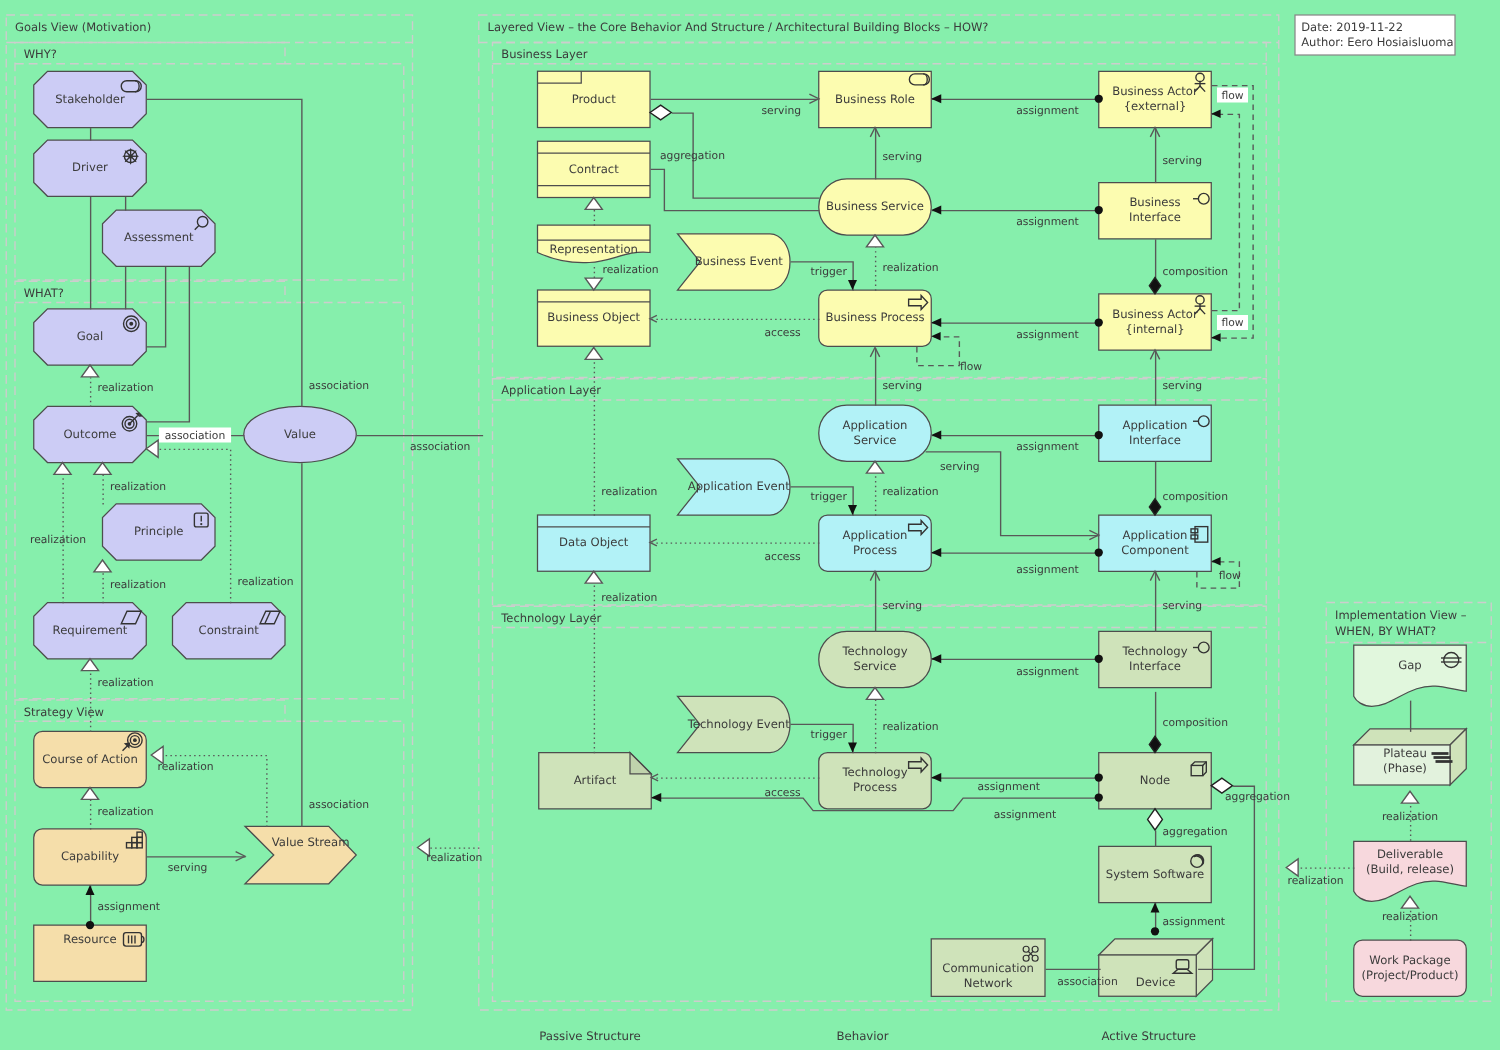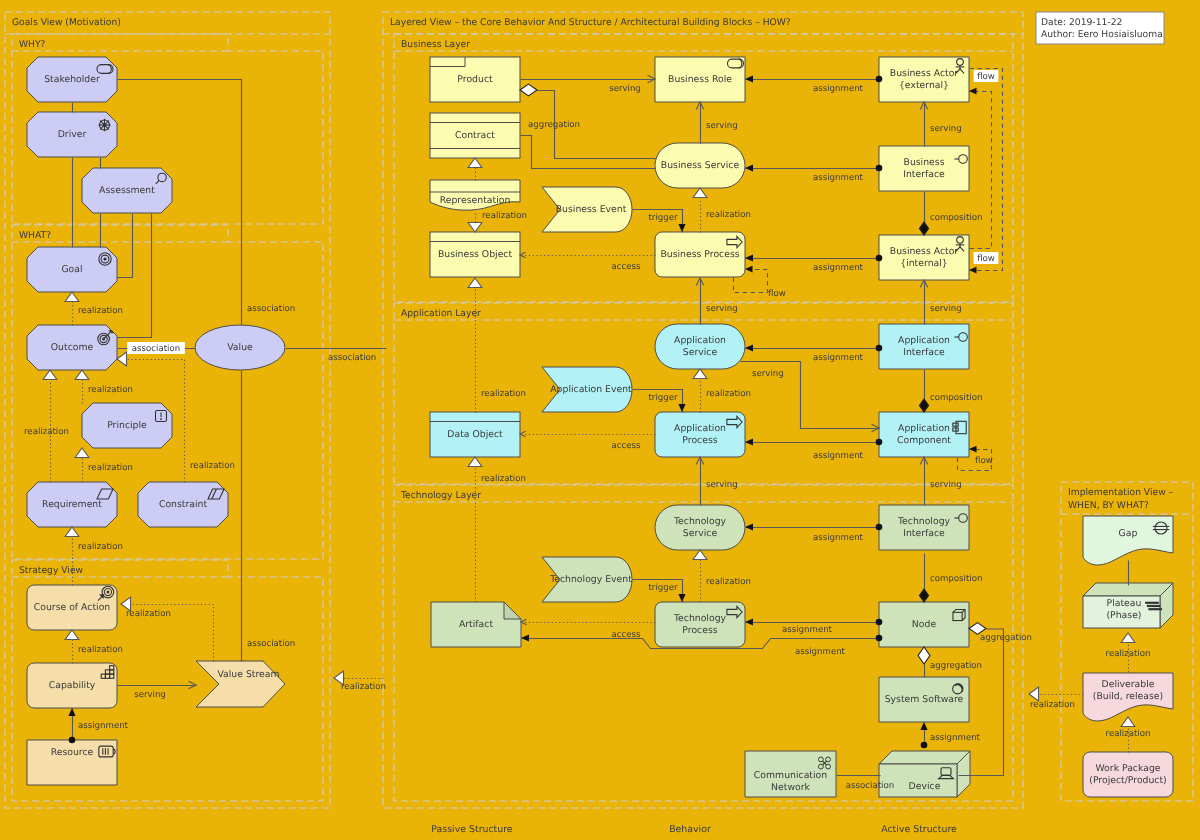--- a/index.html
+++ b/index.html
@@ -1,17 +1,17 @@
 <!DOCTYPE html>
 <html><head>
 <meta charset="utf-8">
 <style>
   html,body{margin:0;padding:0;background:#ffffff;-webkit-font-smoothing:antialiased;text-rendering:geometricPrecision;}
   svg text{paint-order:stroke fill;}
-  #root{position:relative;width:1200px;height:840px;overflow:hidden;background:#eab308;
+  #root{position:relative;width:1200px;height:840px;overflow:hidden;background:#86efac;
         font-family:"DejaVu Sans","Liberation Sans",sans-serif;}
   svg#canvas{display:block;width:1200px;height:840px;}
   .nlabel{font-size:9.3px;fill:#3b3b3b;text-anchor:middle;dominant-baseline:middle;}
   .glabel{font-size:9.2px;fill:#3b3b3b;}
   .clabel{font-size:8.6px;fill:#3b3b3b;}
   .collabel{font-size:9.4px;fill:#3b3b3b;text-anchor:middle;}
   .metatext{font-size:9.2px;fill:#3b3b3b;}
   .grp{fill:none;stroke:#cdcdcd;stroke-width:1.1;stroke-dasharray:7 4;}
   .shape{stroke:#4d4d4d;stroke-width:1;}
   .ico{fill:none;stroke:#333333;stroke-width:1.1;}

